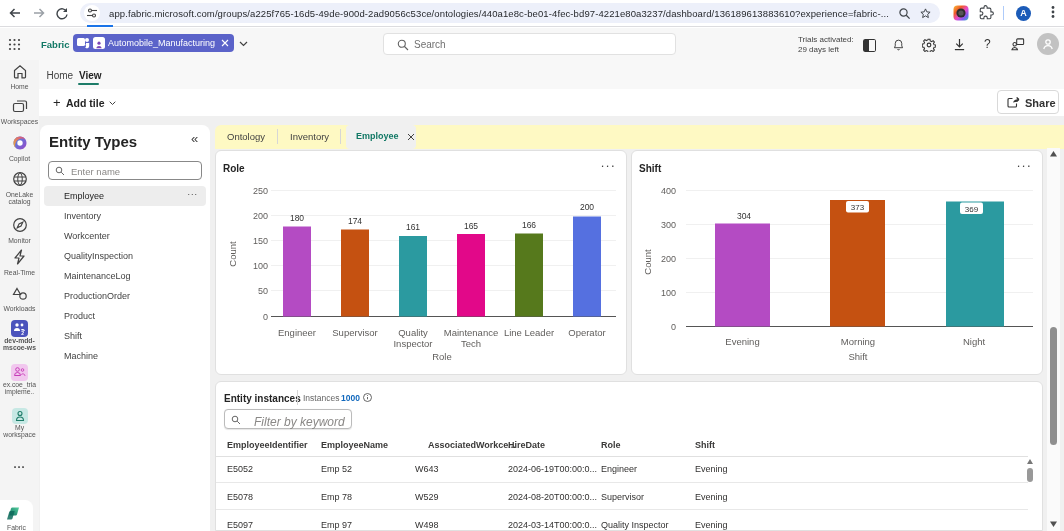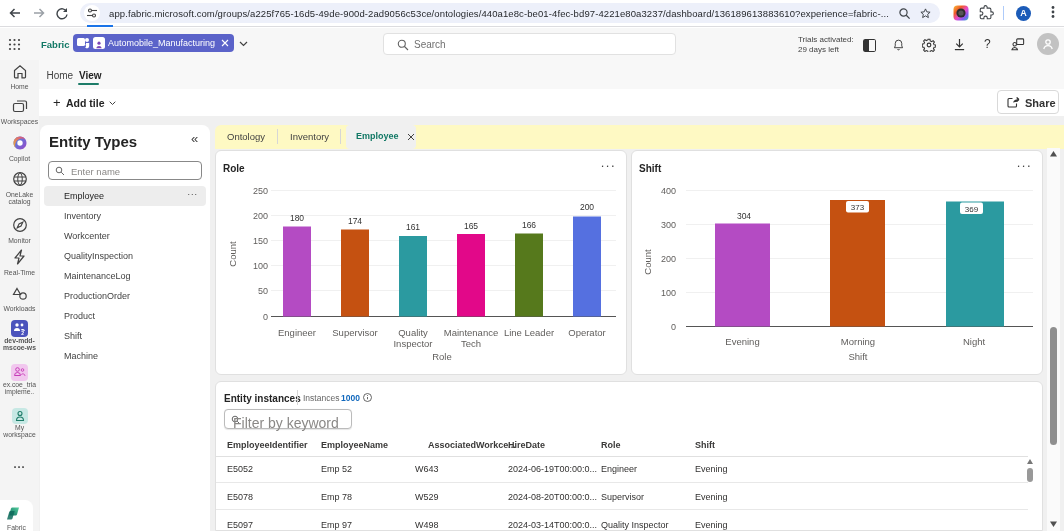--- a/index.html
+++ b/index.html
@@ -456,21 +456,21 @@
   <svg style="position:absolute;left:147px;top:11px" width="9" height="9" viewBox="0 0 9 9">
       <circle cx="4.5" cy="4.5" r="4" fill="none" stroke="#555" stroke-width="0.9"></circle>
       <path d="M4.5 4v2.3" stroke="#555" stroke-width="0.9"></path>
       <circle cx="4.5" cy="2.6" r="0.5" fill="#555"></circle>
     </svg>
   <div style="position:absolute;left:8px;top:27px;width:128px;height:20px;border:1px solid #bbb;border-radius:4px;background:#fff;box-shadow:0 0.5px 1px rgba(0,0,0,0.1);">
     <svg style="position:absolute;left:6px;top:5px" width="10" height="10" viewBox="0 0 10 10">
         <circle cx="4" cy="4" r="2.8" fill="none" stroke="#666" stroke-width="1"></circle>
         <path d="M6.2 6.2 9 9" stroke="#666" stroke-width="1"></path>
       </svg>
-    <div style="position:absolute;left:8px;top:5px;font-size:14px;color:#8a8886;">Filter by keyword</div>
+    <div style="position:absolute;left:29px;top:5px;font-size:12px;color:#8a8886;font-style:italic;">Filter by keyword</div>
   </div>
 
   <div style="position:absolute;left:0;top:58px;width:100%;font-size:9px;font-weight:bold;color:#3b3a39;">
     <span style="position:absolute;left:11px;">EmployeeIdentifier</span>
     <span style="position:absolute;left:105px;">EmployeeName</span>
     <span style="position:absolute;left:212px;">AssociatedWorkce...</span>
     <span style="position:absolute;left:292px;">HireDate</span>
     <span style="position:absolute;left:385px;">Role</span>
     <span style="position:absolute;left:479px;">Shift</span>
   </div>

